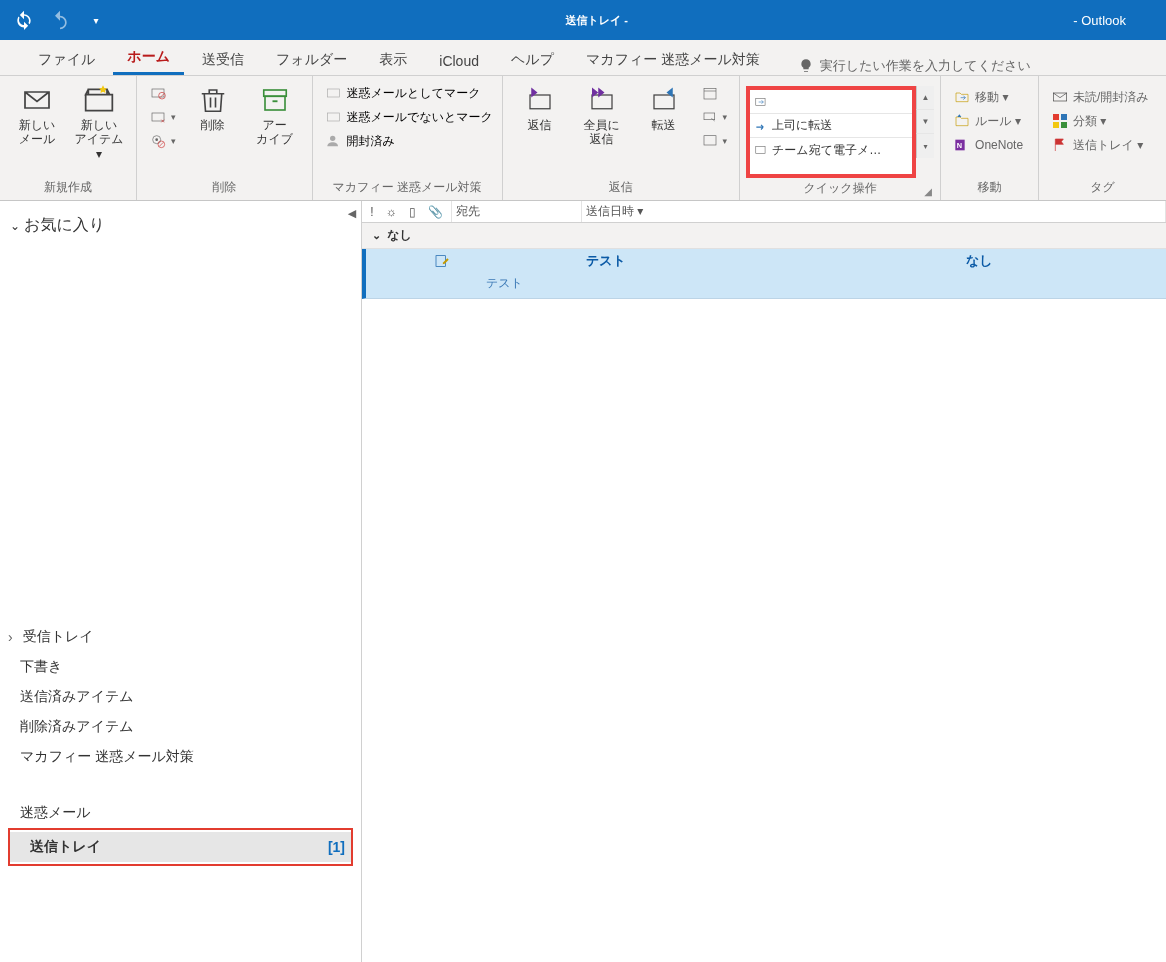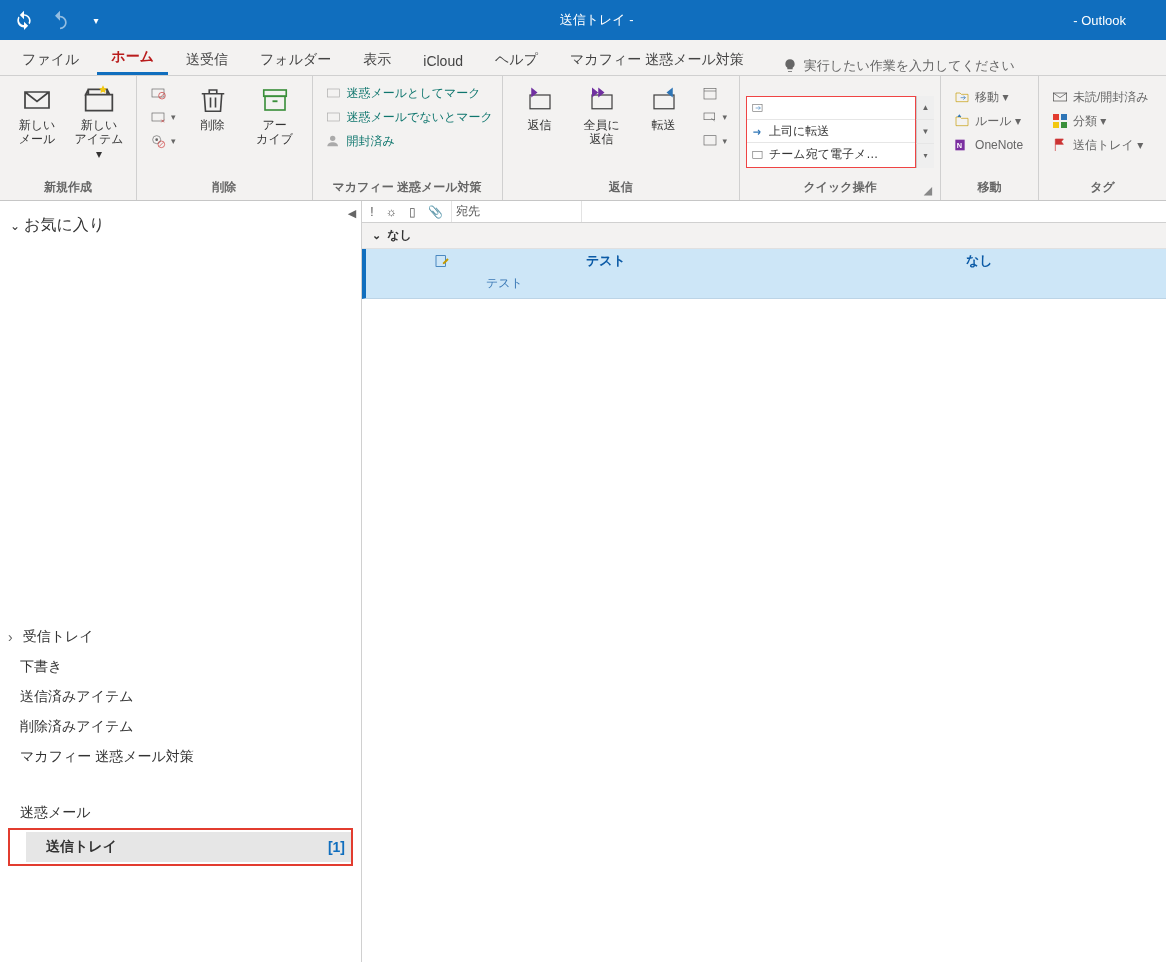--- a/index.html
+++ b/index.html
@@ -3,60 +3,60 @@
 <meta charset="utf-8">
 <style>
   * { box-sizing: border-box; margin: 0; padding: 0; font-family: "Yu Gothic UI", "Segoe UI", Meiryo, sans-serif; }
   body { width: 1166px; height: 962px; overflow: hidden; background: #fff; font-size: 13px; color: #333; }
 
   
   .titlebar { height: 40px; background: #106ebe; color: #fff; display: flex; align-items: center; }
   .qat { display: flex; align-items: center; gap: 4px; padding: 0 8px; }
   .qat svg, .qat-btn { fill: #fff; }
   .qat-btn { width: 32px; height: 32px; display: flex; align-items: center; justify-content: center; cursor: pointer; }
-  .title-center { flex: 1; text-align: center; font-size: 13px; }
+  .title-center { flex: 1; text-align: center; font-size: 11px; font-weight: bold; }
   .title-right { padding-right: 40px; font-size: 13px; }
 
   
-  .menutabs { height: 36px; display: flex; align-items: flex-end; gap: 4px; padding: 0 8px; background: #f3f2f1; border-bottom: 1px solid #d0d0d0; }
+  .menutabs { height: 36px; display: flex; align-items: flex-end; gap: 4px; padding: 0 24px; background: #f3f2f1; border-bottom: 1px solid #d0d0d0; }
   .menutab { padding: 6px 14px 6px; font-size: 14px; cursor: pointer; color: #444; }
   .menutab.active { color: #b91c1c; border-bottom: 3px solid #106ebe; font-weight: 600; }
   .tellme { display: flex; align-items: center; gap: 6px; margin-left: 20px; color: #666; }
   .tellme svg { width: 16px; height: 16px; }
 
   
   .ribbon { height: 125px; background: #f3f2f1; display: flex; border-bottom: 1px solid #c6c6c6; }
   .ribbon-group { border-right: 1px solid #d0d0d0; display: flex; flex-direction: column; justify-content: space-between; padding: 4px 6px 2px; }
   .ribbon-group-items { display: flex; flex: 1; align-items: flex-start; }
-  .ribbon-group-label { text-align: center; font-size: 12px; color: #666; padding: 2px 0; position: relative; font-weight: bold; }
+  .ribbon-group-label { text-align: center; font-size: 12px; color: #666; padding: 2px 0; position: relative; }
   .ribbon-group-label .launcher { position: absolute; right: 2px; bottom: 2px; font-size: 10px; color: #888; }
   .rbtn-big { display: flex; flex-direction: column; align-items: center; justify-content: flex-start; padding: 4px 6px; cursor: pointer; width: 62px; text-align: center; line-height: 1.2; font-size: 12px; }
   .rbtn-big .ico { width: 32px; height: 32px; display: flex; align-items: center; justify-content: center; margin-bottom: 2px; }
   .rbtn-small-col { display: flex; flex-direction: column; gap: 2px; padding: 2px; }
   .rbtn-small { display: flex; align-items: center; gap: 4px; padding: 2px 4px; cursor: pointer; font-size: 12px; color: #666; white-space: nowrap; }
   .rbtn-small .ico { width: 18px; height: 18px; display: flex; align-items: center; justify-content: center; }
-  .rbtn-small.disabled { color: #0f766e; }
-  .quickstep-box { width: 170px; height: 72px; border: 1px solid #ef4444; background: #fff; display: flex; flex-direction: column; }
+  .rbtn-small.disabled { color: #000000; }
+  .quickstep-box { width: 170px; height: 92px; border: 4px solid #ef4444; background: #fff; display: flex; flex-direction: column; }
   .quickstep-row { display: flex; align-items: center; height: 24px; border-bottom: 1px solid #e6e6e6; }
   .quickstep-item { flex: 1; display: flex; align-items: center; gap: 4px; padding: 0 4px; font-size: 12px; overflow: hidden; white-space: nowrap; }
   .quickstep-scroll { width: 18px; display:flex; flex-direction:column; }
   .quickstep-scroll div { height:24px; display:flex; align-items:center; justify-content:center; border-left:1px solid #c9c9c9; border-bottom:1px solid #e6e6e6; font-size:8px; color:#666; background:#efefef;}
 
   
   .main { display: flex; height: calc(962px - 40px - 36px - 125px); }
   .nav { width: 362px; border-right: 1px solid #d0d0d0; display: flex; flex-direction: column; position: relative; }
   .collapse-handle { position:absolute; top:2px; right:-1px; width:20px; height:20px; display:flex; align-items:center; justify-content:center; font-size:11px; color:#666; cursor:pointer; }
   .nav-section-header { padding: 14px 10px 8px; font-size: 16px; color: #333; display:flex; align-items:center; gap:4px; cursor:pointer; }
   .nav-blank { height: 370px; margin: 4px 14px; }
   .nav-list { padding: 0 0; }
   .nav-item { padding: 6px 6px 6px 20px; font-size: 14px; cursor: pointer; display:flex; align-items:center; gap:6px; }
   .nav-item.parent::before { content:"›"; transform: rotate(0deg); color:#666; margin-left:-12px; margin-right:4px; font-size:14px; }
   .nav-item.selected { background: #e6e6e6; font-weight: 700; display:flex; justify-content:space-between; }
   .nav-item .count { color: #106ebe; font-weight: 700; }
-  .nav-highlight { border: 2px solid #e23c2f; margin:0 8px;padding-left:16px; }
+  .nav-highlight { border: 2px solid #e23c2f; margin:0 8px; }
   .nav-redacted { height:22px; margin:2px 20px; }
 
   .content { flex: 1; display: flex; flex-direction: column; }
   .content-toolbar { padding: 20px 0 0 24px; display:flex; align-items:center; border-bottom: 1px solid #e0e0e0; position:relative; }
   .filter-tab { padding: 8px 10px 10px; font-size: 15px; color:#666; cursor:pointer; }
   .filter-tab.active { color:#106ebe; border-bottom:2px solid #106ebe; }
   .side-action { position:absolute; right:0; top:16px; border:1px solid #c9c9c9; padding:6px 8px; background:#fff; color:#444;}
   .col-headers { display:flex; height:22px; border-bottom:1px solid #d0d0d0; align-items:center; font-size:12px; color:#555; background:#fff; }
   .col-headers div { border-right:1px solid #e3e3e3; height:100%; display:flex; align-items:center; padding:0 4px; }
   .ch-flags { width:90px; display:flex !important; gap:4px; justify-content:space-around; }
@@ -443,20 +443,21 @@
 
   <div class="content">
     <div class="col-headers">
       <div class="ch-flags">
         <span>!</span>
         <span>☼</span>
         <span>▯</span>
         <span>📎</span>
       </div>
       <div class="ch-to">宛先</div>
+      <div class="ch-date">送信日時 ▾</div>
     </div>
     <div class="group-row">
       <span style="font-size:11px">⌄</span>
       <span>なし</span>
     </div>
     <div class="msg-row">
       <div class="msg-row-top">
         <div class="c-flags">
           <svg width="16" height="16" viewBox="0 0 24 24">
               <rect x="3" y="4" width="14" height="16" fill="none" stroke="#0b5aa6"></rect>

